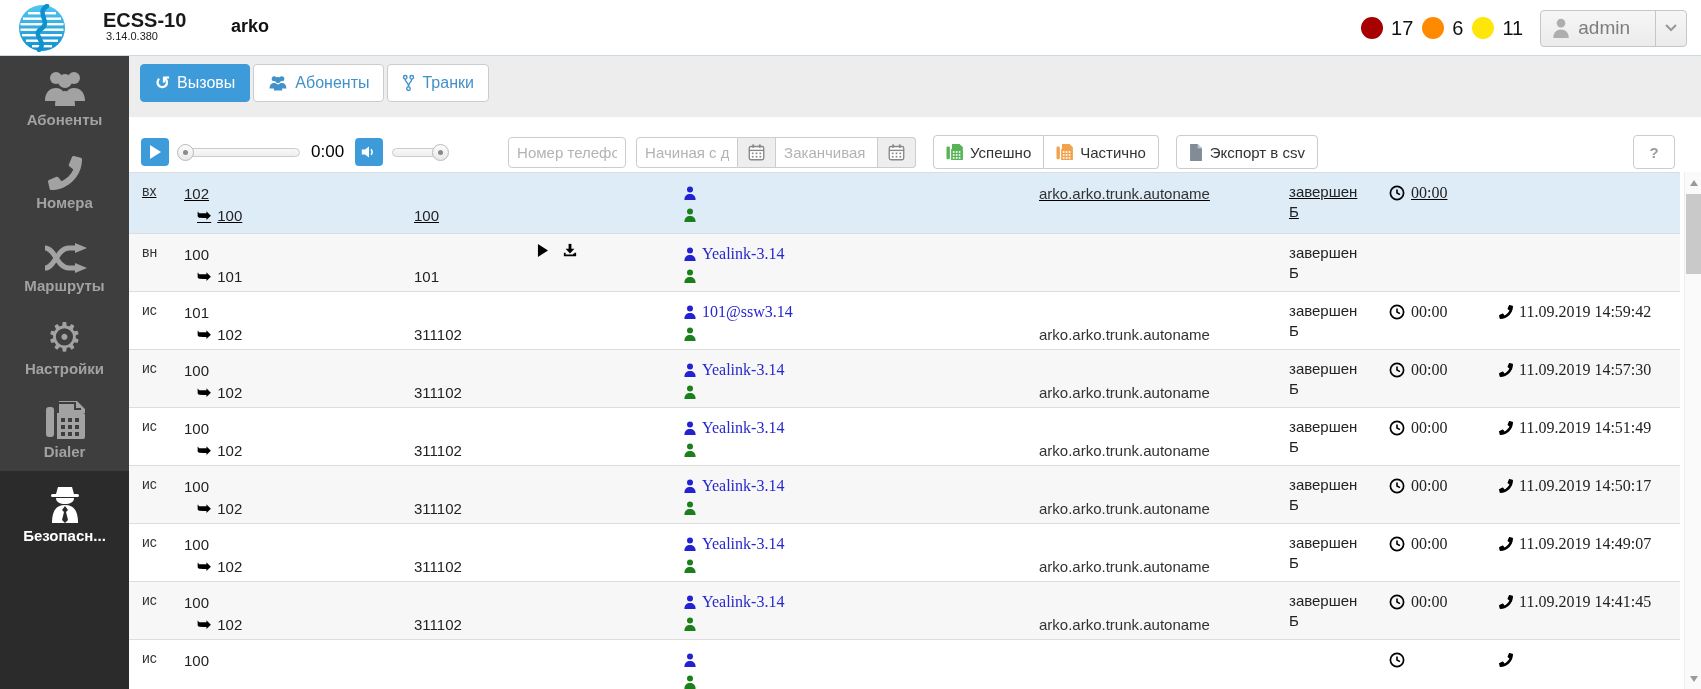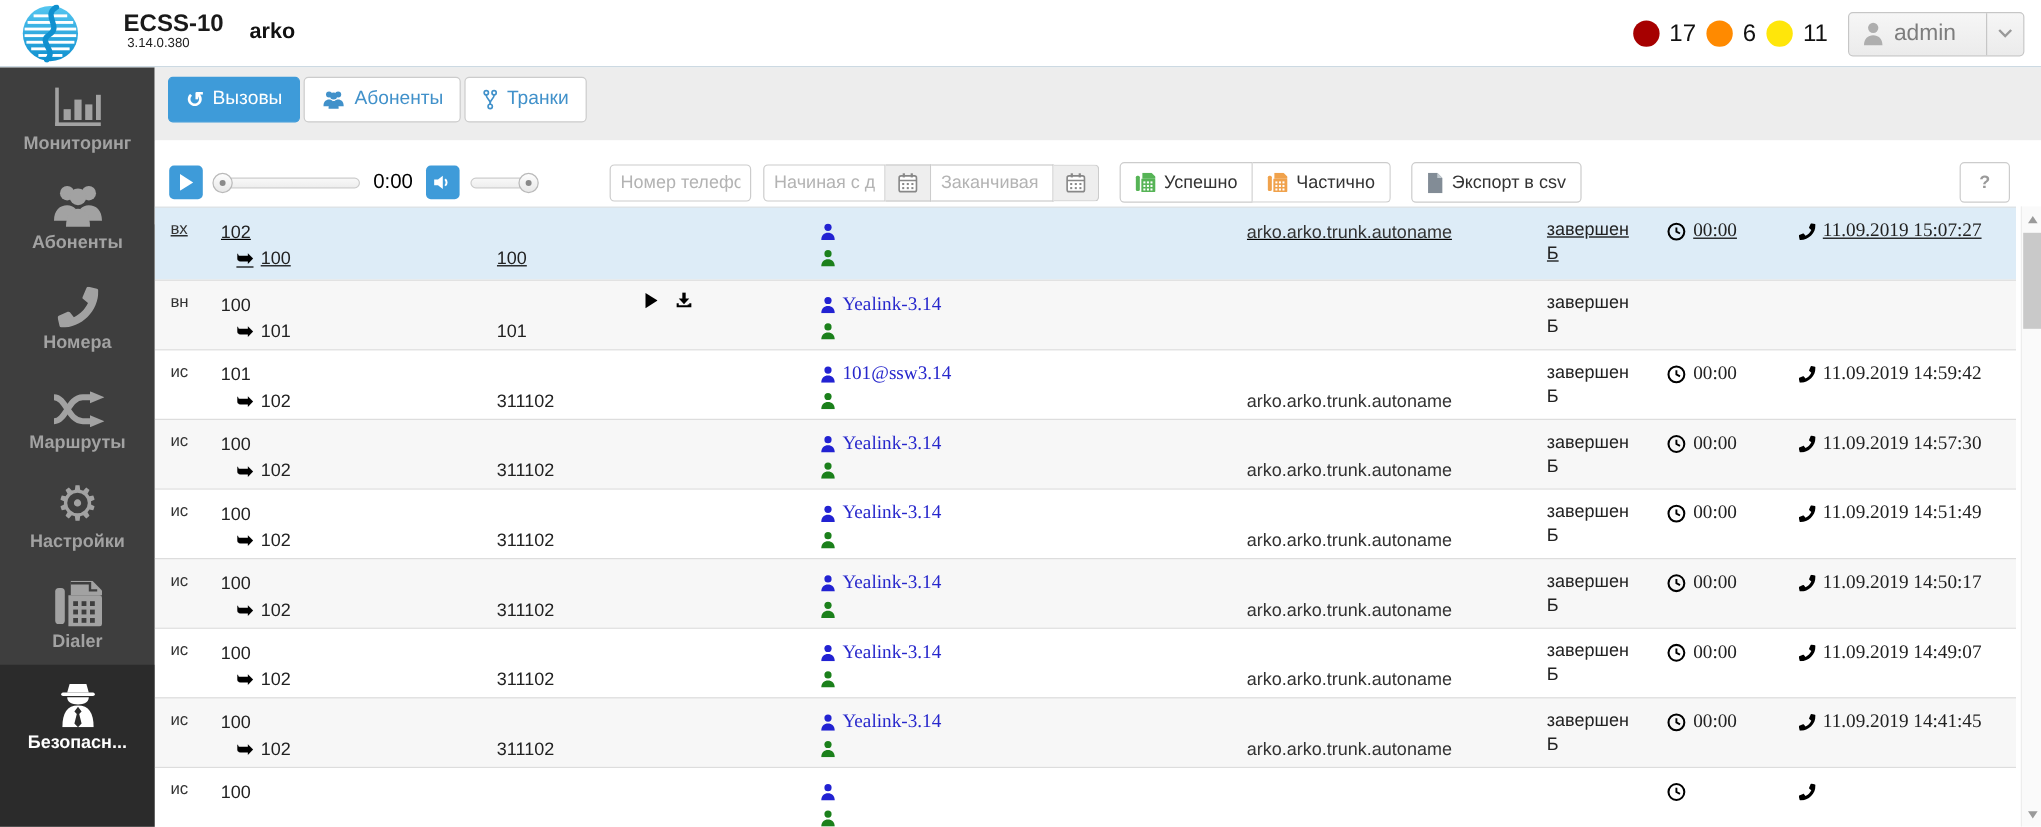--- a/index.html
+++ b/index.html
@@ -7,21 +7,21 @@
     font-family:"Liberation Sans", sans-serif; }
   .page { position:relative; width:1701px; height:689px; overflow:hidden; }
 
   
   .header { position:absolute; left:0; top:0; width:100%; height:56px; background:#fff;
     border-bottom:1px solid #ccd9e2; z-index:20; }
   .logo { position:absolute; left:18px; top:4px; width:48px; height:48px; }
   .product { position:absolute; left:103px; top:9px; }
   .product-name { font-size:20px; font-weight:bold; color:#1a1a1a; letter-spacing:0; }
   .product-version { font-size:11px; color:#222; margin-top:-2px; padding-left:3px; }
-  .domain-name { position:absolute; left:208px; top:16px; font-size:18px; font-weight:bold; color:#111; }
+  .domain-name { position:absolute; left:231px; top:16px; font-size:18px; font-weight:bold; color:#111; }
   .header-right { position:absolute; right:14px; top:0; height:56px; display:flex; align-items:center; gap:9px; }
   .alarm { display:flex; align-items:center; gap:8px; }
   .alarm-dot { width:22px; height:22px; border-radius:50%; display:inline-block; }
   .alarm-count { font-size:20px; color:#111; }
   .user-widget { margin-left:8px; height:37px; display:flex; align-items:center;
     border:1px solid #c6c6c6; border-radius:4px; background:linear-gradient(#f6f6f6,#ebebeb);
     padding:0 0 0 10px; cursor:pointer; }
   .user-widget .uw-label { color:#7d7d7d; font-size:19px; margin:0 25px 0 7px; }
   .uw-divider { width:1px; height:35px; background:#c6c6c6; }
   .uw-chevron { width:30px; display:flex; align-items:center; justify-content:center; color:#999; }
@@ -165,33 +165,20 @@
           <svg width="12" height="8" viewBox="0 0 12 8">
               <polyline points="1,1 6,6 11,1" fill="none" stroke="#999" stroke-width="2"></polyline>
             </svg>
         </span>
       </span>
     </div>
   </div>
 
   <div class="sidebar">
 
-    <div class="side-item">
-      <span class="si-icon">
-        <svg width="42" height="36" viewBox="0 0 42 36" fill="#a2a2a2">
-          <rect x="2" y="2" width="3" height="32"></rect>
-            <rect x="2" y="31" width="38" height="3"></rect>
-          <rect x="9" y="20" width="6" height="9"></rect>
-            <rect x="18" y="12" width="6" height="17"></rect>
-            <rect x="27" y="16" width="6" height="13"></rect>
-            <rect x="36" y="8" width="4" height="21"></rect>
-        </svg>
-      </span>
-      <span class="si-label">Мониторинг</span>
-    </div>
 
     <div class="side-item">
       <span class="si-icon">
         <svg width="44" height="38" viewBox="0 0 44 38" fill="#a2a2a2">
           <circle cx="13" cy="9" r="6"></circle>
             <circle cx="31" cy="9" r="6"></circle>
             <circle cx="22" cy="12" r="7"></circle>
           <path d="M2 32 c0-9 5-13 11-13 3 0 5 1 7 3 -3 3 -4 7 -4 10 z"></path>
           <path d="M42 32 c0-9 -5-13 -11-13 -3 0 -5 1 -7 3 3 3 4 7 4 10 z"></path>
           <path d="M12 37 c0-10 4-15 10-15 s10 5 10 15 z"></path>
@@ -470,28 +457,20 @@
     </div>
     <div class="cell">
       <span class="line">
         <svg width="16" height="16" viewBox="0 0 16 16">
           <circle cx="8" cy="8" r="6.6" fill="none" stroke="#000" stroke-width="1.7"></circle>
           <path d="M8 4.5 V8 L11 9.6" fill="none" stroke="#000" stroke-width="1.6"></path>
               </svg>
         <span class="serif">00:00</span>
       </span>
     </div>
-    <div class="cell">
-      <span class="line">
-        <svg width="14" height="14" viewBox="0 0 512 512" fill="#000">
-          <path d="M493.4 24.6l-104-24c-11.3-2.6-22.9 3.3-27.5 13.9l-48 112c-4.2 9.8-1.4 21.3 6.9 28l60.6 49.6c-36 76.7-98.9 140.5-177.2 177.2l-49.6-60.6c-6.7-8.3-18.2-11.1-28-6.9l-112 48C3.9 366.5-2 378.1.6 389.4l24 104C27.1 504.2 36.7 512 48 512c256.1 0 464-207.5 464-464 0-11.2-7.7-20.9-18.6-23.4z"></path>
-              </svg>
-        <span class="serif">11.09.2019 15:07:27</span>
-      </span>
-    </div>
   </div>
         <div class="call-row alt">
     <div class="cell"><span style="font-size:14px;color:#333">вн</span></div>
     <div class="cell two-line">
       <span class="line">
               <span>100</span>
             </span>
       <span class="line">
               <span class="arrow-glyph">➥</span>
               <span>101</span>

